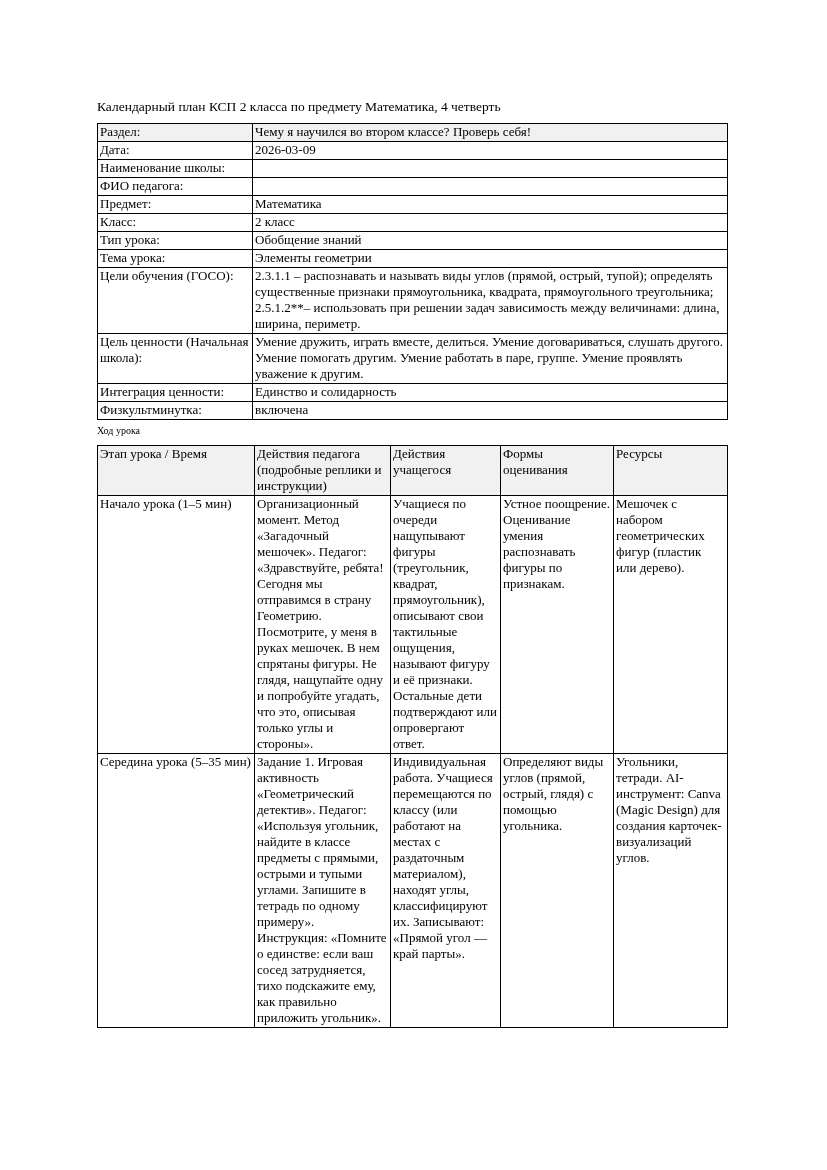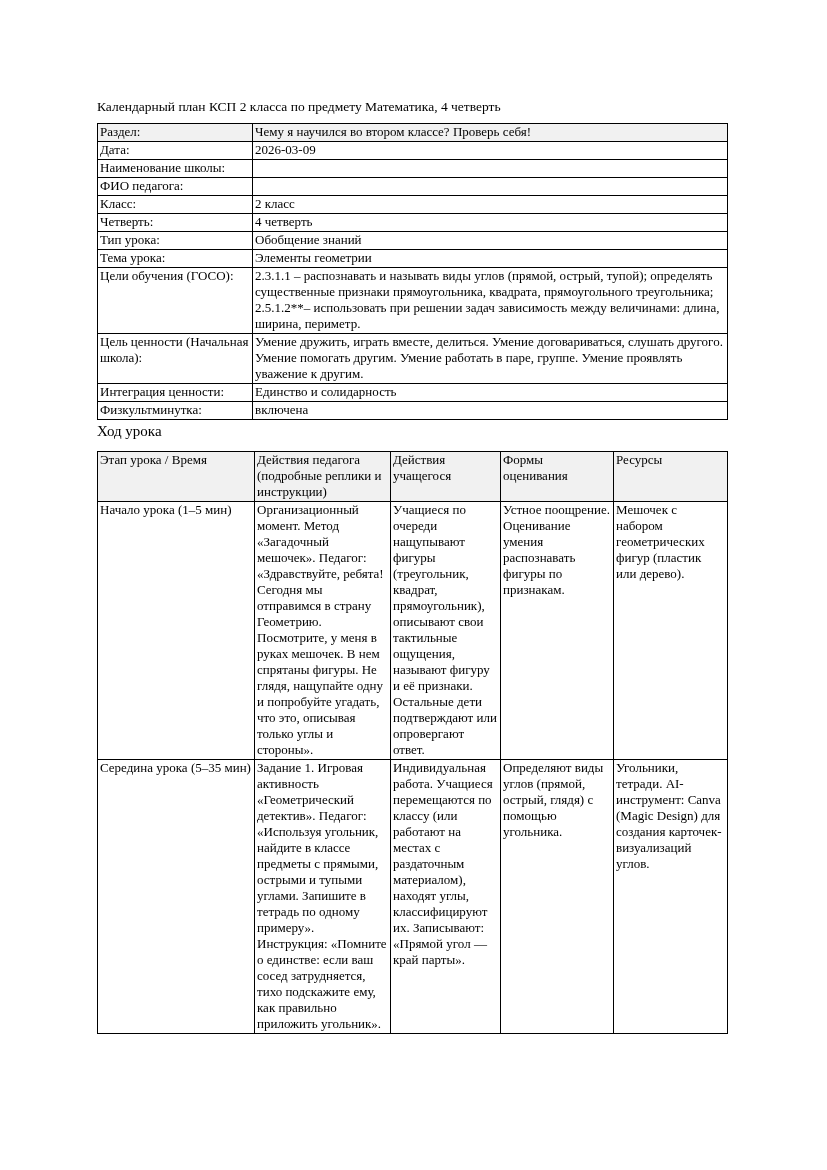--- a/index.html
+++ b/index.html
@@ -36,22 +36,22 @@
     vertical-align: top;
     padding: 0 3px 1px 2px;
     height: 15px;
     word-wrap: break-word;
     overflow: hidden;
   }
   tr.shaded td, tr.header-row td {
     background: #f1f1f1;
   }
   .section-heading {
-    margin: 3px 0 12px 0;
-    font-size: 15px;
+    margin: 3px 0 6px 0;
+    font-size: 10px;
     line-height: 16px;
   }
   
   .info-col-label { width: 155px; }
   .info-col-value { width: 475px; }
   
   .lesson-col-stage      { width: 157px; }
   .lesson-col-teacher    { width: 136px; }
   .lesson-col-student    { width: 110px; }
   .lesson-col-assessment { width: 113px; }
@@ -80,26 +80,26 @@
         </tr>
         <tr>
           <td>Наименование школы:</td>
           <td></td>
         </tr>
         <tr>
           <td>ФИО педагога:</td>
           <td></td>
         </tr>
         <tr>
+          <td>Предмет:</td>
+          <td>Математика</td>
+        </tr>
+        <tr>
           <td>Класс:</td>
           <td>2 класс</td>
-        </tr>
-        <tr>
-          <td>Четверть:</td>
-          <td>4 четверть</td>
         </tr>
         <tr>
           <td>Тип урока:</td>
           <td>Обобщение знаний</td>
         </tr>
         <tr>
           <td>Тема урока:</td>
           <td>Элементы геометрии</td>
         </tr>
         <tr>

